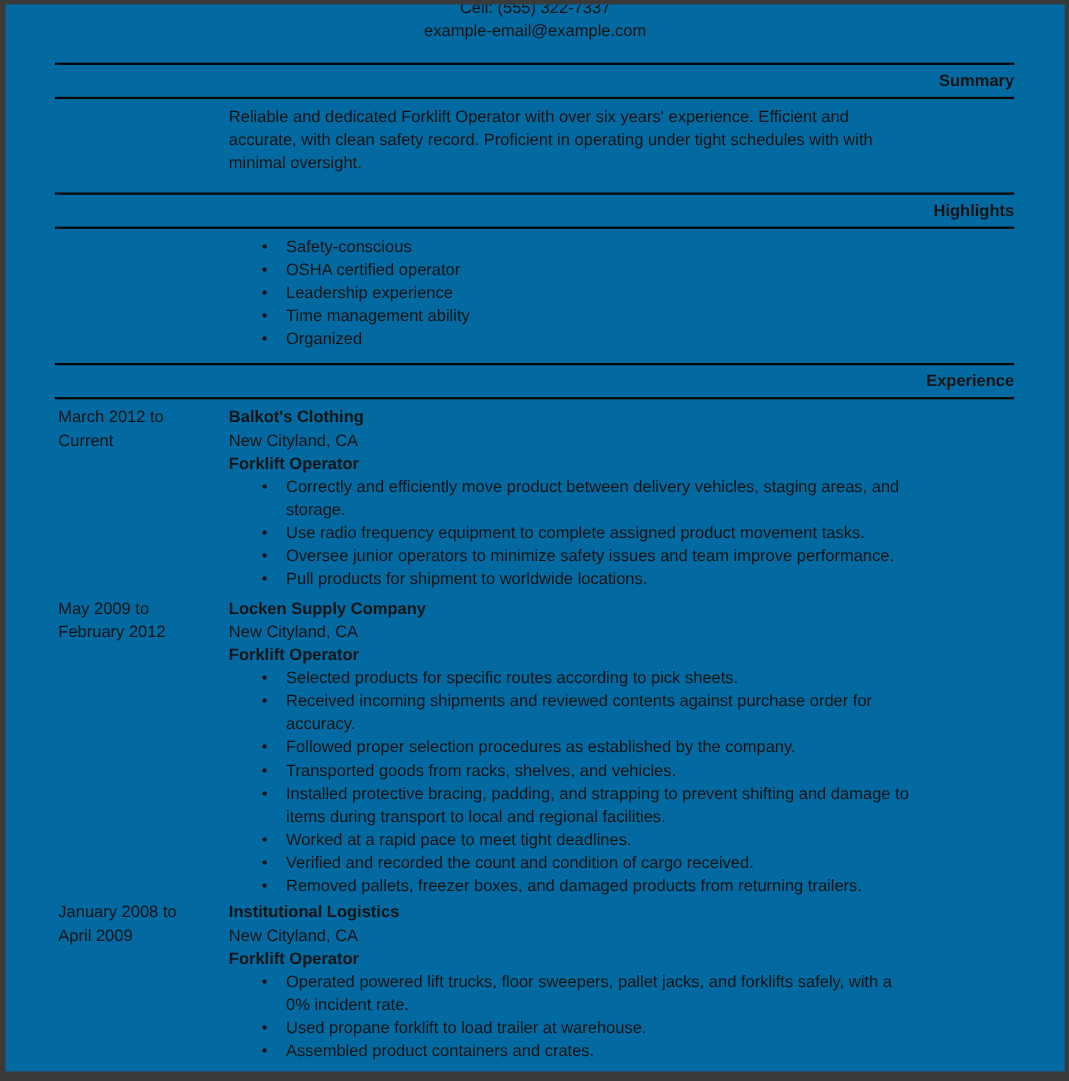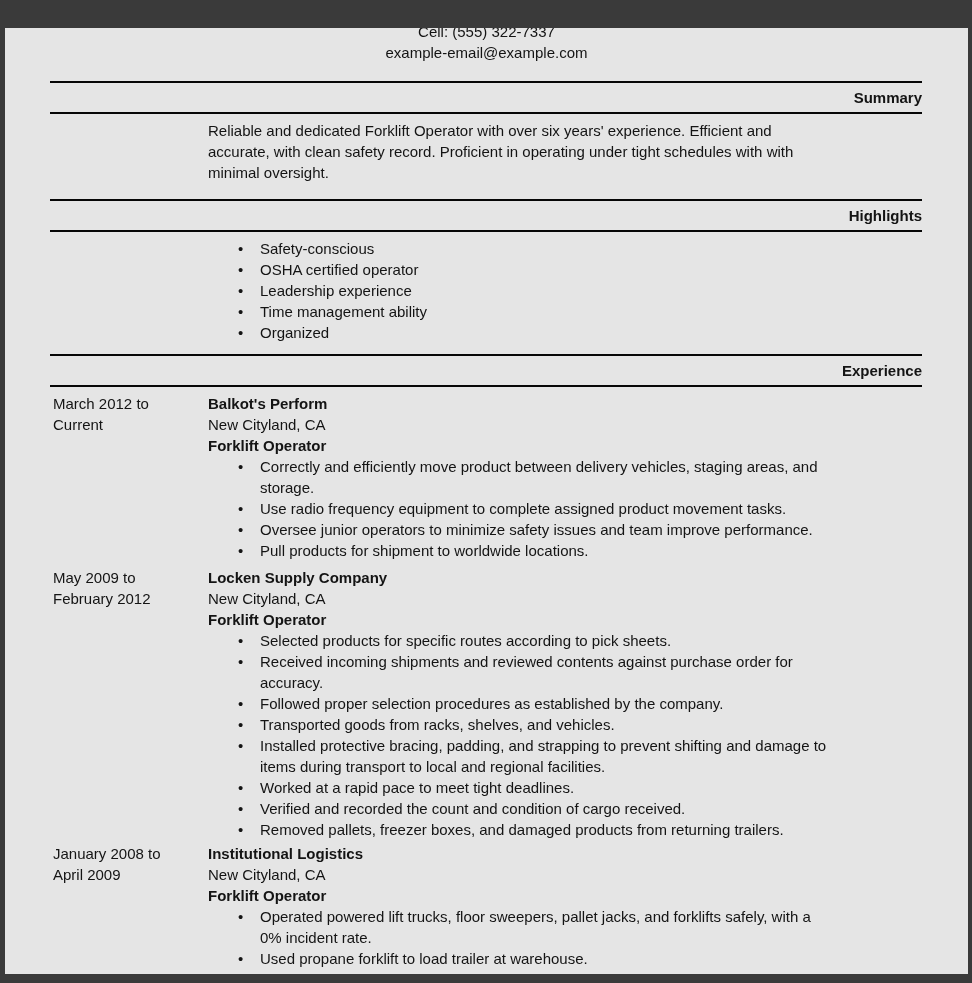--- a/index.html
+++ b/index.html
@@ -8,23 +8,22 @@
     background: #3a3a3a;
     position: relative;
     font-family: "Liberation Sans", "DejaVu Sans", sans-serif;
     font-size: 15px;
     color: #141414;
     overflow: hidden;
   }
   .page {
     position: absolute;
     left: 5px; top: 4px; right: 4px; bottom: 9px;
-    background: #e5e5e5;
+    background: #0369a1;
     overflow: hidden;
-    margin-top: 24px;
   }
   .contact {
     margin-top: -7px;
     text-align: center;
     line-height: 21px;
   }
   .sec-header {
     margin: 16px 46px 0 45px;
     border-top: 2px solid #060606;
     border-bottom: 2px solid #060606;
@@ -116,21 +115,21 @@
   <div class="sec-header experience-h">
     <div class="sec-title">Experience</div>
   </div>
 
   <div class="jobs">
 
       <div class="job">
         <div class="job-dates">March 2012 to
 Current</div>
         <div class="job-main">
-          <div class="job-company">Balkot's Perform</div>
+          <div class="job-company">Balkot's Clothing</div>
           <div class="job-location">New Cityland, CA</div>
           <div class="job-role">Forklift Operator</div>
           <ul class="blist">
 
           <li>Correctly and efficiently move product between delivery vehicles, staging areas, and
 storage.</li>
             <li>Use radio frequency equipment to complete assigned product movement tasks.</li>
             <li>Oversee junior operators to minimize safety issues and team improve performance.</li>
             <li>Pull products for shipment to worldwide locations.</li>
           </ul>

